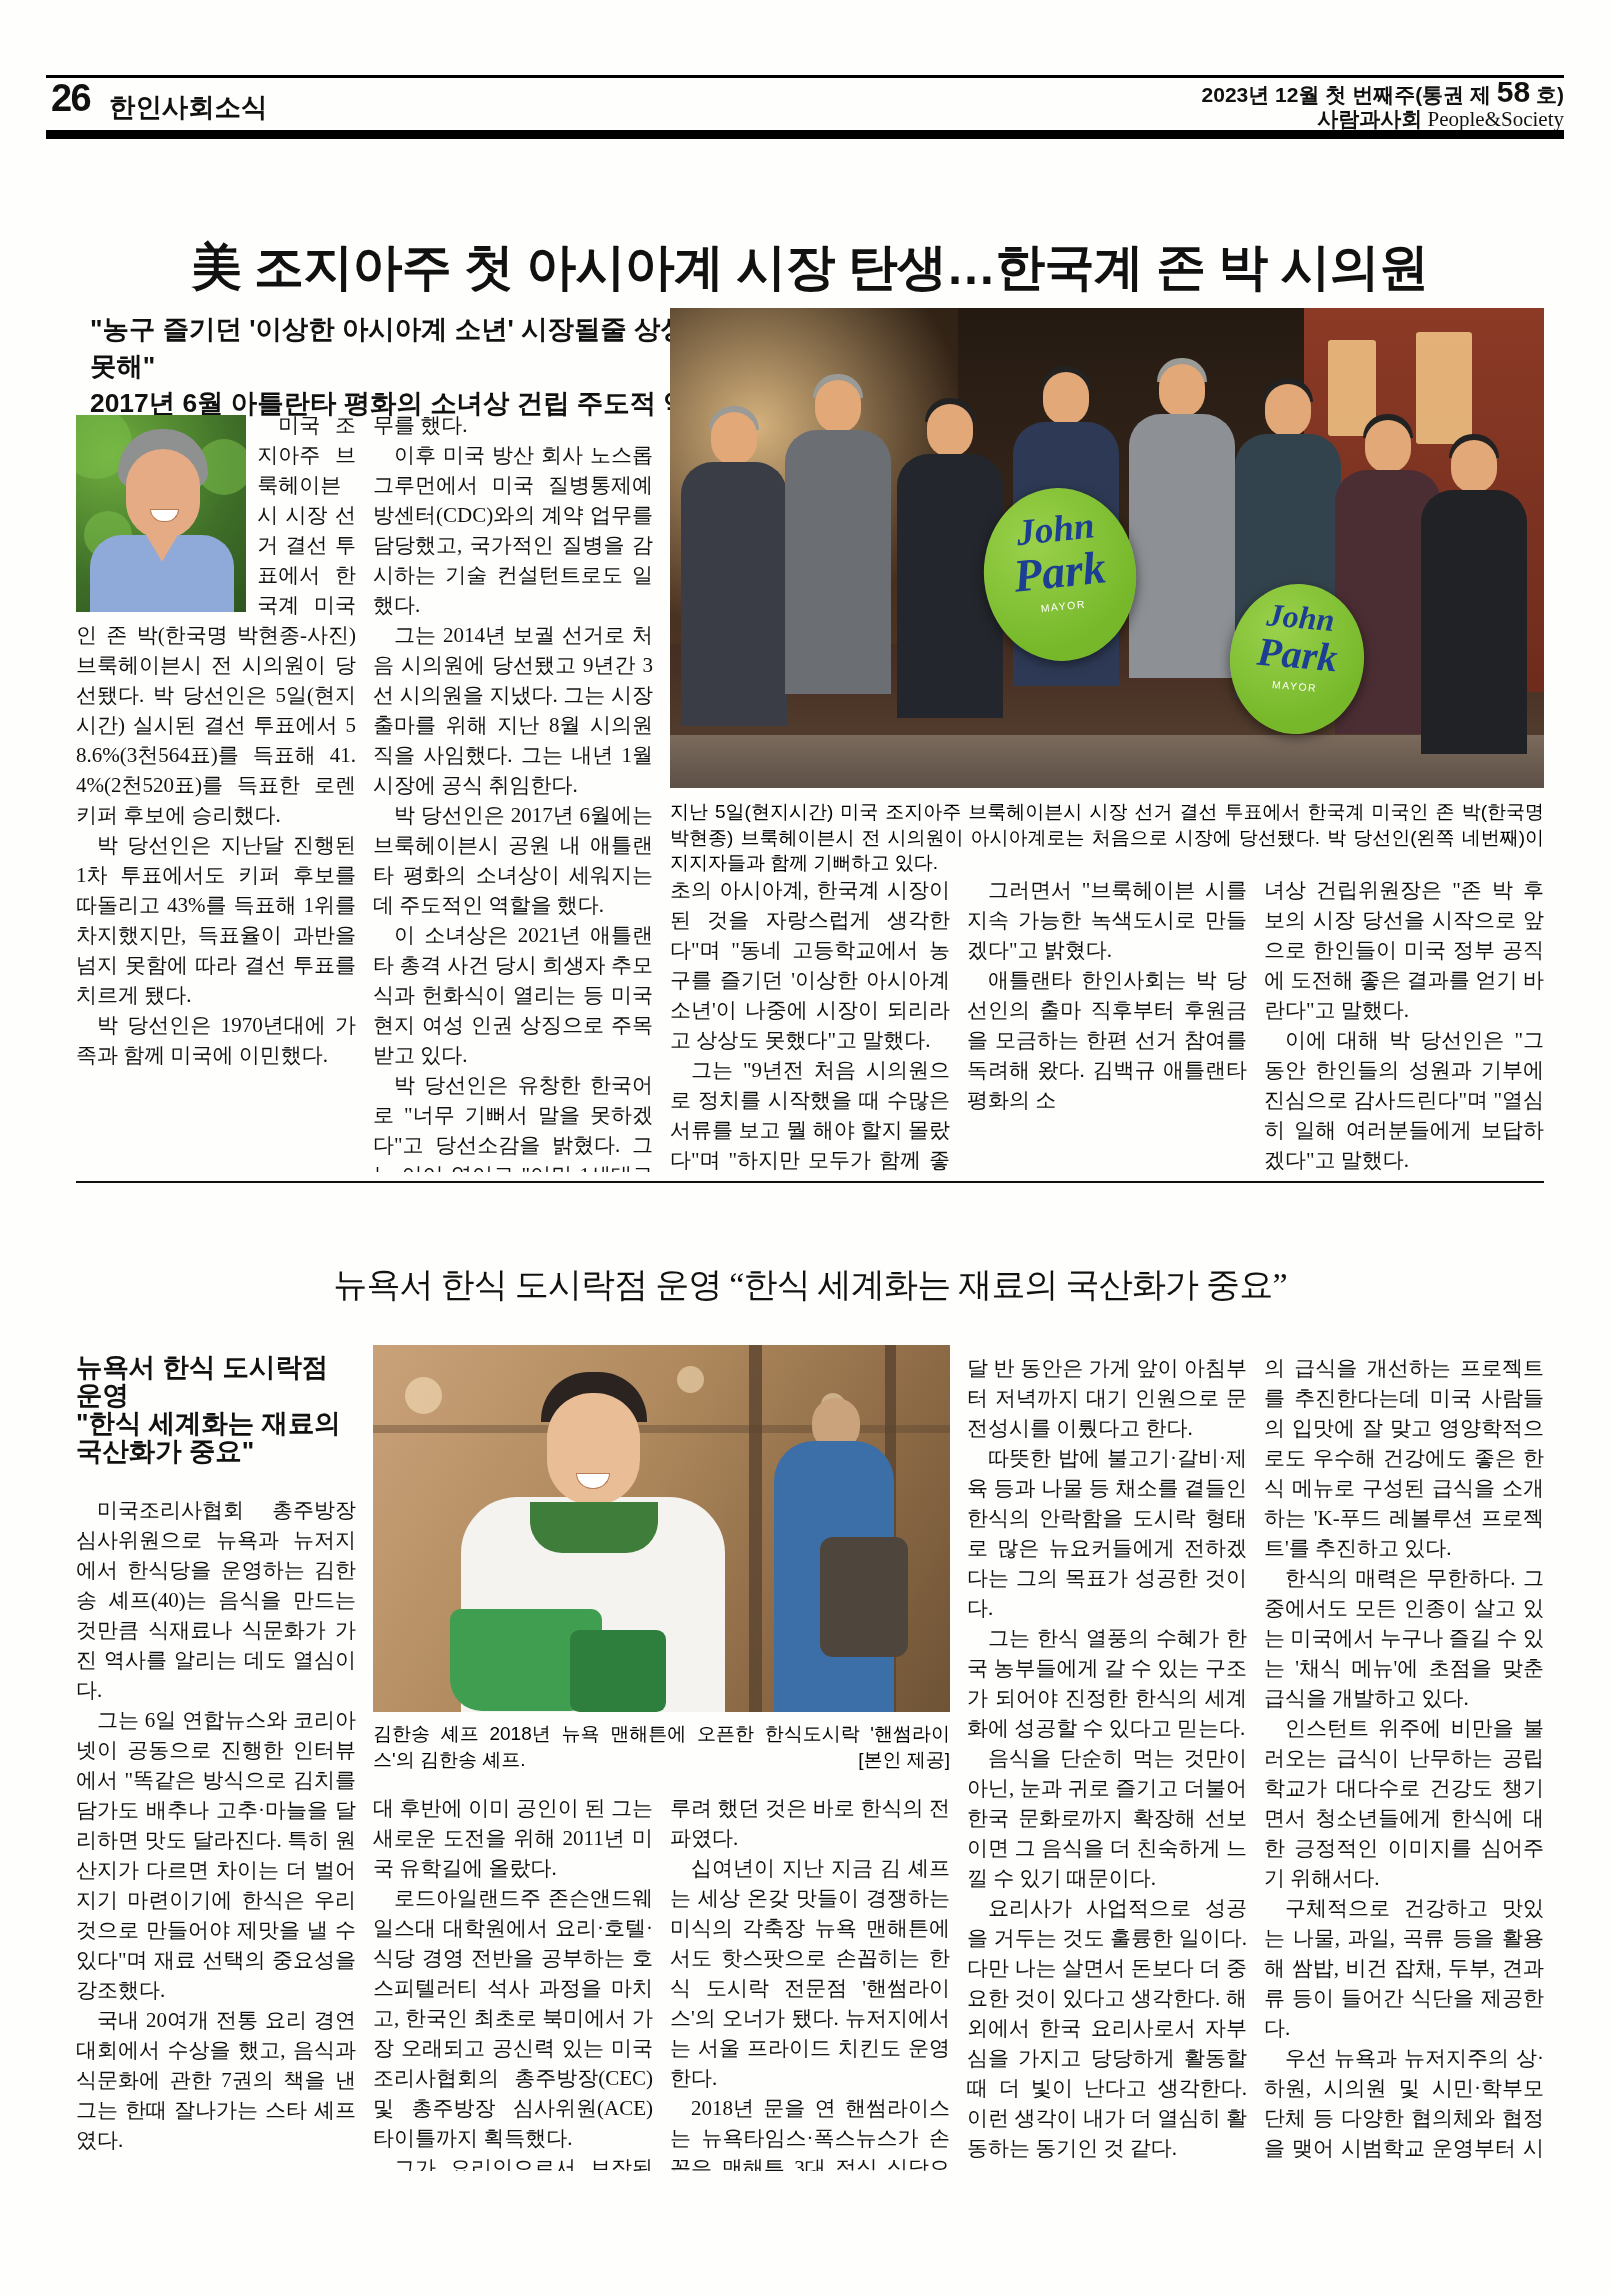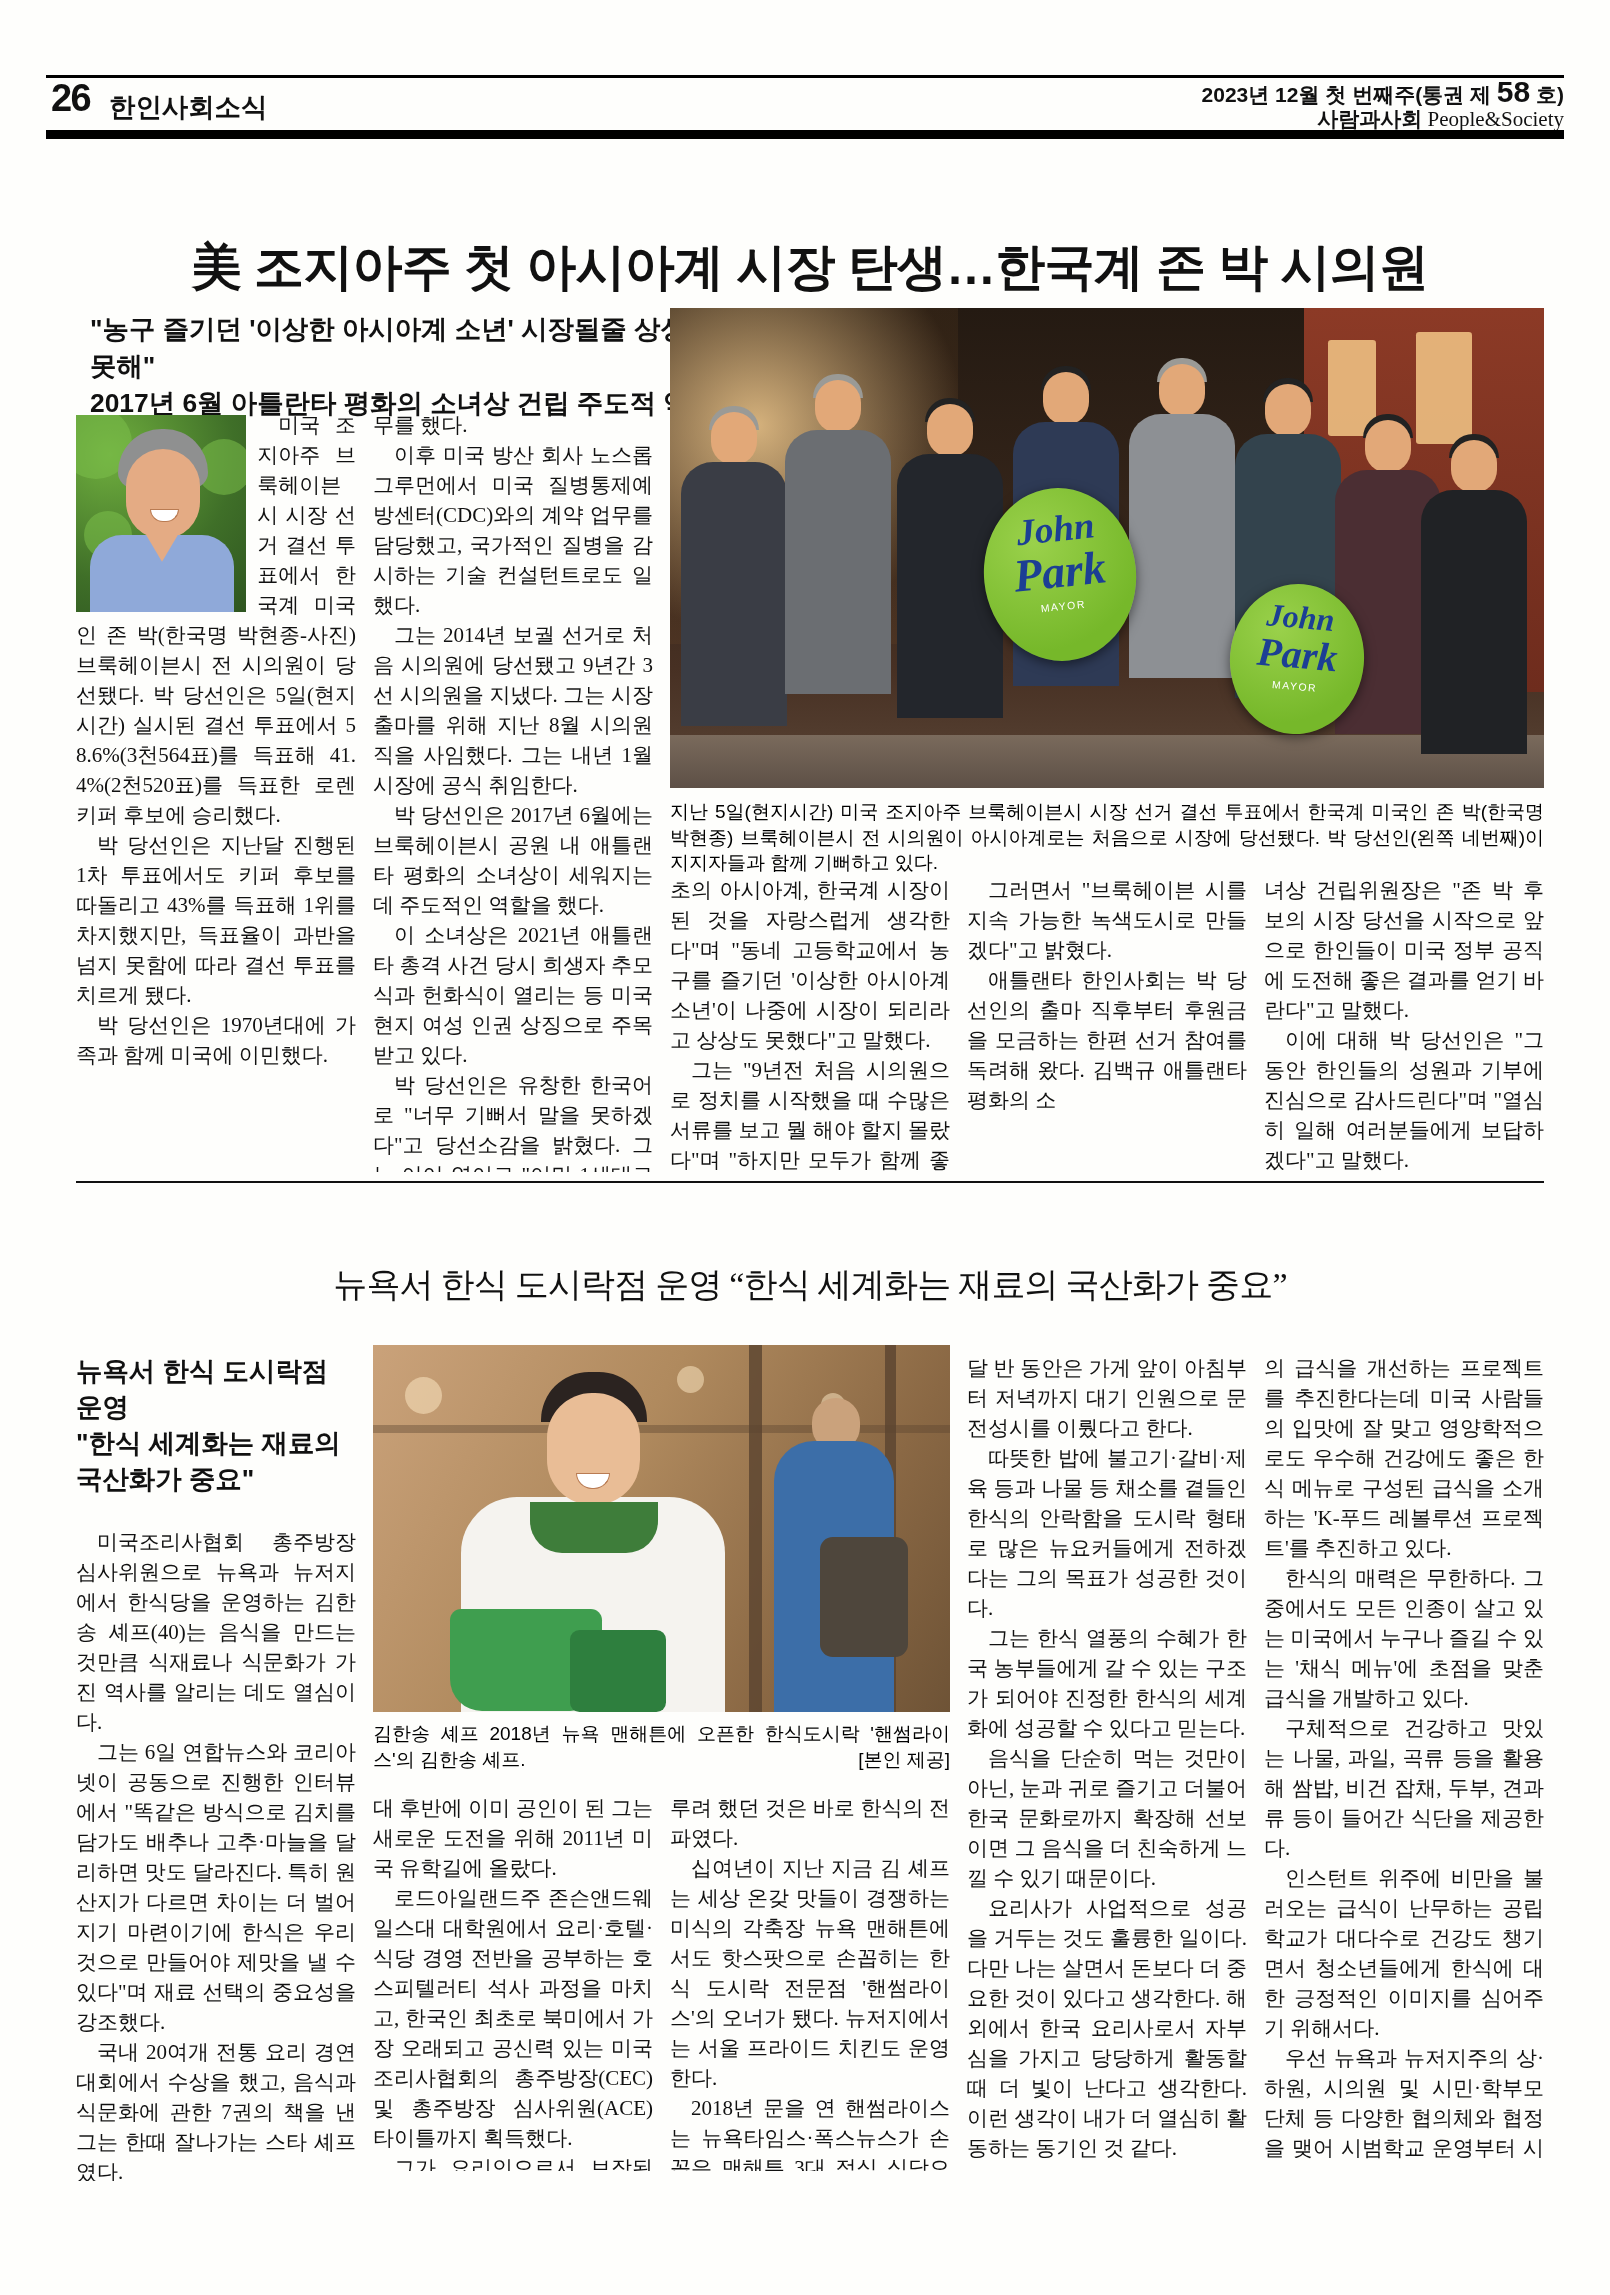--- a/index.html
+++ b/index.html
@@ -65,21 +65,21 @@
   .caption{position:absolute;font-family:"Liberation Sans","DejaVu Sans",sans-serif;
            font-size:19px;line-height:25.6px;color:#000000;text-align:justify;}
   .cap1{left:670px;top:799px;width:874px;}
   
   .divider{left:76px;top:1181px;width:1468px;height:1.6px;background:#111;}
   
   .a2-headline{left:76px;top:1245px;width:1468px;text-align:center;
       font-family:"Liberation Serif","DejaVu Serif",serif;font-size:34px;font-weight:normal;letter-spacing:-0.8px;margin-top:17px;}
   .a2c1{left:76px;top:1353px;height:828px;}
   .a2-subhead{font-family:"Liberation Sans","DejaVu Sans",sans-serif;font-size:26.4px;font-weight:bold;
-      line-height:36px;text-align:left;margin-bottom:30px;word-break:keep-all;}
+      line-height:28px;text-align:left;margin-bottom:30px;word-break:keep-all;}
   .a2c2{left:373px;top:1793px;height:378px;}
   .a2c3{left:670px;top:1793px;height:378px;}
   .a2c4{left:967px;top:1353px;height:808px;}
   .a2c5{left:1264px;top:1353px;height:808px;}
   .photo2{left:373px;top:1345px;width:577px;height:367px;overflow:hidden;
       background:linear-gradient(120deg,#caa27a 0%,#b08a5e 40%,#8a6844 75%,#6e5336 100%);}
   .p2-bar{position:absolute;background:#5a4330;opacity:.8;}
   .p2-bokeh{position:absolute;border-radius:50%;background:rgba(255,236,200,.5);}
   .p2-bgperson{position:absolute;right:56px;top:96px;width:120px;height:271px;border-radius:40px 40px 0 0;background:#3c6ea8;}
   .p2-bgperson-head{position:absolute;right:90px;top:53px;width:48px;height:53px;border-radius:24px;background:#caa27c;}
@@ -264,19 +264,19 @@
   <div class="col a2c4">
       <p>달 반 동안은 가게 앞이 아침부터 저녁까지 대기 인원으로 문전성시를 이뤘다고 한다.</p>
       <p class="ind">따뜻한 밥에 불고기·갈비·제육 등과 나물 등 채소를 곁들인 한식의 안락함을 도시락 형태로 많은 뉴요커들에게 전하겠다는 그의 목표가 성공한 것이다.</p>
       <p class="ind">그는 한식 열풍의 수혜가 한국 농부들에게 갈 수 있는 구조가 되어야 진정한 한식의 세계화에 성공할 수 있다고 믿는다.</p>
       <p class="ind">음식을 단순히 먹는 것만이 아닌, 눈과 귀로 즐기고 더불어 한국 문화로까지 확장해 선보이면 그 음식을 더 친숙하게 느낄 수 있기 때문이다.</p>
       <p class="ind">요리사가 사업적으로 성공을 거두는 것도 훌륭한 일이다. 다만 나는 살면서 돈보다 더 중요한 것이 있다고 생각한다. 해외에서 한국 요리사로서 자부심을 가지고 당당하게 활동할 때 더 빛이 난다고 생각한다. 이런 생각이 내가 더 열심히 활동하는 동기인 것 같다.</p>
     </div>
   <div class="col a2c5">
       <p>의 급식을 개선하는 프로젝트를 추진한다는데 미국 사람들의 입맛에 잘 맞고 영양학적으로도 우수해 건강에도 좋은 한식 메뉴로 구성된 급식을 소개하는 'K-푸드 레볼루션 프로젝트'를 추진하고 있다.</p>
       <p class="ind">한식의 매력은 무한하다. 그중에서도 모든 인종이 살고 있는 미국에서 누구나 즐길 수 있는 '채식 메뉴'에 초점을 맞춘 급식을 개발하고 있다.</p>
+      <p class="ind">인스턴트 위주에 비만을 불러오는 급식이 난무하는 공립학교가 대다수로 건강도 챙기면서 청소년들에게 한식에 대한 긍정적인 이미지를 심어주기 위해서다.</p>
       <p class="ind">구체적으로 건강하고 맛있는 나물, 과일, 곡류 등을 활용해 쌈밥, 비건 잡채, 두부, 견과류 등이 들어간 식단을 제공한다.</p>
-      <p class="ind">인스턴트 위주에 비만을 불러오는 급식이 난무하는 공립학교가 대다수로 건강도 챙기면서 청소년들에게 한식에 대한 긍정적인 이미지를 심어주기 위해서다.</p>
       <p class="ind">우선 뉴욕과 뉴저지주의 상·하원, 시의원 및 시민·학부모 단체 등 다양한 협의체와 협정을 맺어 시범학교 운영부터 시작해 전국 캠페인으로 확대할 계획이다.</p>
     </div>
 
 </div>
 
 
 </body></html>

